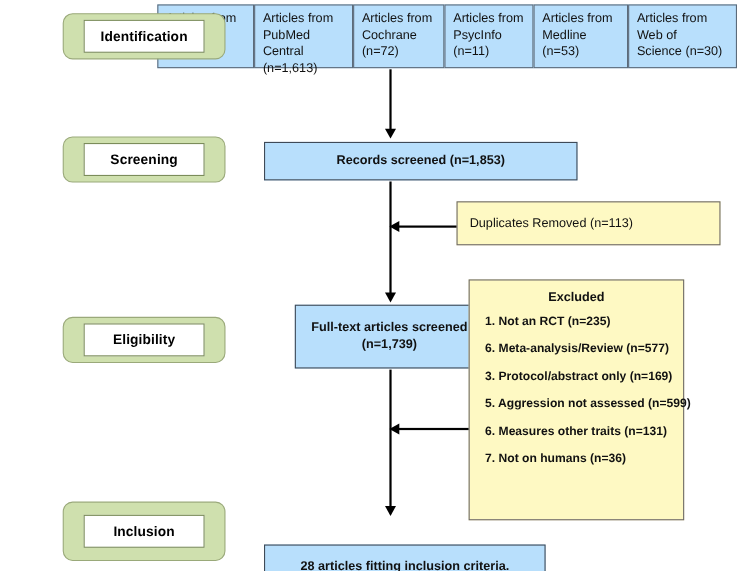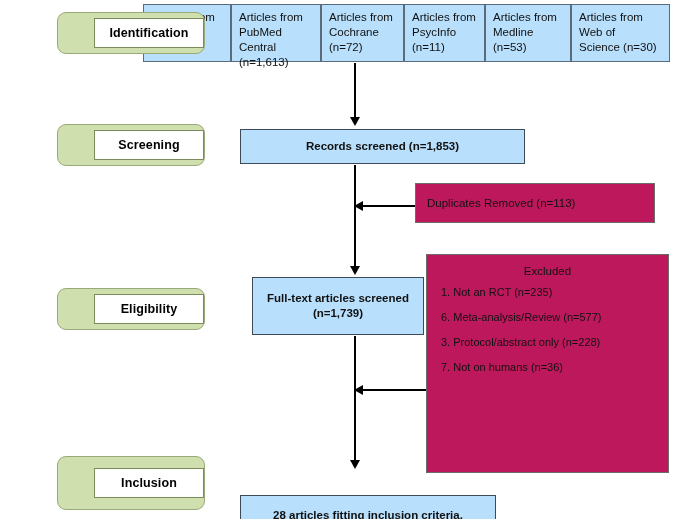--- a/index.html
+++ b/index.html
@@ -22,21 +22,21 @@
     position: absolute;
     box-sizing: border-box;
   }
   
   .stage {
     background: #cfe0ae;
     border: 1px solid #9aa97a;
     border-radius: 9px;
     display: flex;
     align-items: center;
-    justify-content: flex-end;
+    justify-content: center;
   }
   .stage-inner {
     background: #ffffff;
     border: 1px solid #7b8c5a;
     width: 108px;
     height: 28px;
     display: flex;
     align-items: center;
     justify-content: center;
   }
@@ -71,21 +71,21 @@
   }
   .src-text {
     font-size: 11.5px;
     color: #111111;
     line-height: 15px;
     text-align: left;
     white-space: pre-line;
   }
   
   .pink {
-    background: #be185d;
+    background: #fef9c3;
     border: 1px solid #6e6a68;
   }
   .pink-single {
     display: flex;
     align-items: center;
     padding-left: 11px;
   }
   .pink-text {
     font-size: 11.5px;
     color: #111111;
@@ -204,33 +204,35 @@
 
   <div class="vline" style="left:354px; top:165px; height:104px;"></div>
   <div class="arrow-down" style="left:350px; top:266px;"></div>
 
   <div class="box pink pink-single" style="left:415px; top:183px; width:240px; height:40px;">
     <span class="pink-text">Duplicates Removed (n=113)</span>
   </div>
   <div class="hline" style="left:362px; top:205px; width:53px;"></div>
   <div class="arrow-left" style="left:354px; top:201px;"></div>
 
-  <div class="box blue" style="left:252px; top:277px; width:172px; height:58px;">
+  <div class="box blue" style="left:268px; top:277px; width:172px; height:58px;">
     <span class="blue-text">
       <span>Full-text articles screened</span><br>
       <span>(n=1,739)</span>
     </span>
   </div>
 
-  <div class="box pink" style="left:426px; top:254px; width:243px; height:219px;">
+  <div class="box pink" style="left:426px; top:254px; width:196px; height:219px;font-weight:bold;">
     <p class="excl-title">Excluded</p>
     <ul class="excl-list">
       <li>1. Not an RCT (n=235)</li>
       <li>6. Meta-analysis/Review (n=577)</li>
-      <li>3. Protocol/abstract only (n=228)</li>
+      <li>3. Protocol/abstract only (n=169)</li>
+      <li>5. Aggression not assessed (n=599)</li>
+      <li>6. Measures other traits (n=131)</li>
       <li>7. Not on humans (n=36)</li>
     </ul>
   </div>
 
   <div class="vline" style="left:354px; top:336px; height:127px;"></div>
   <div class="arrow-down" style="left:350px; top:460px;"></div>
 
   <div class="hline" style="left:362px; top:389px; width:64px;"></div>
   <div class="arrow-left" style="left:354px; top:385px;"></div>
 

